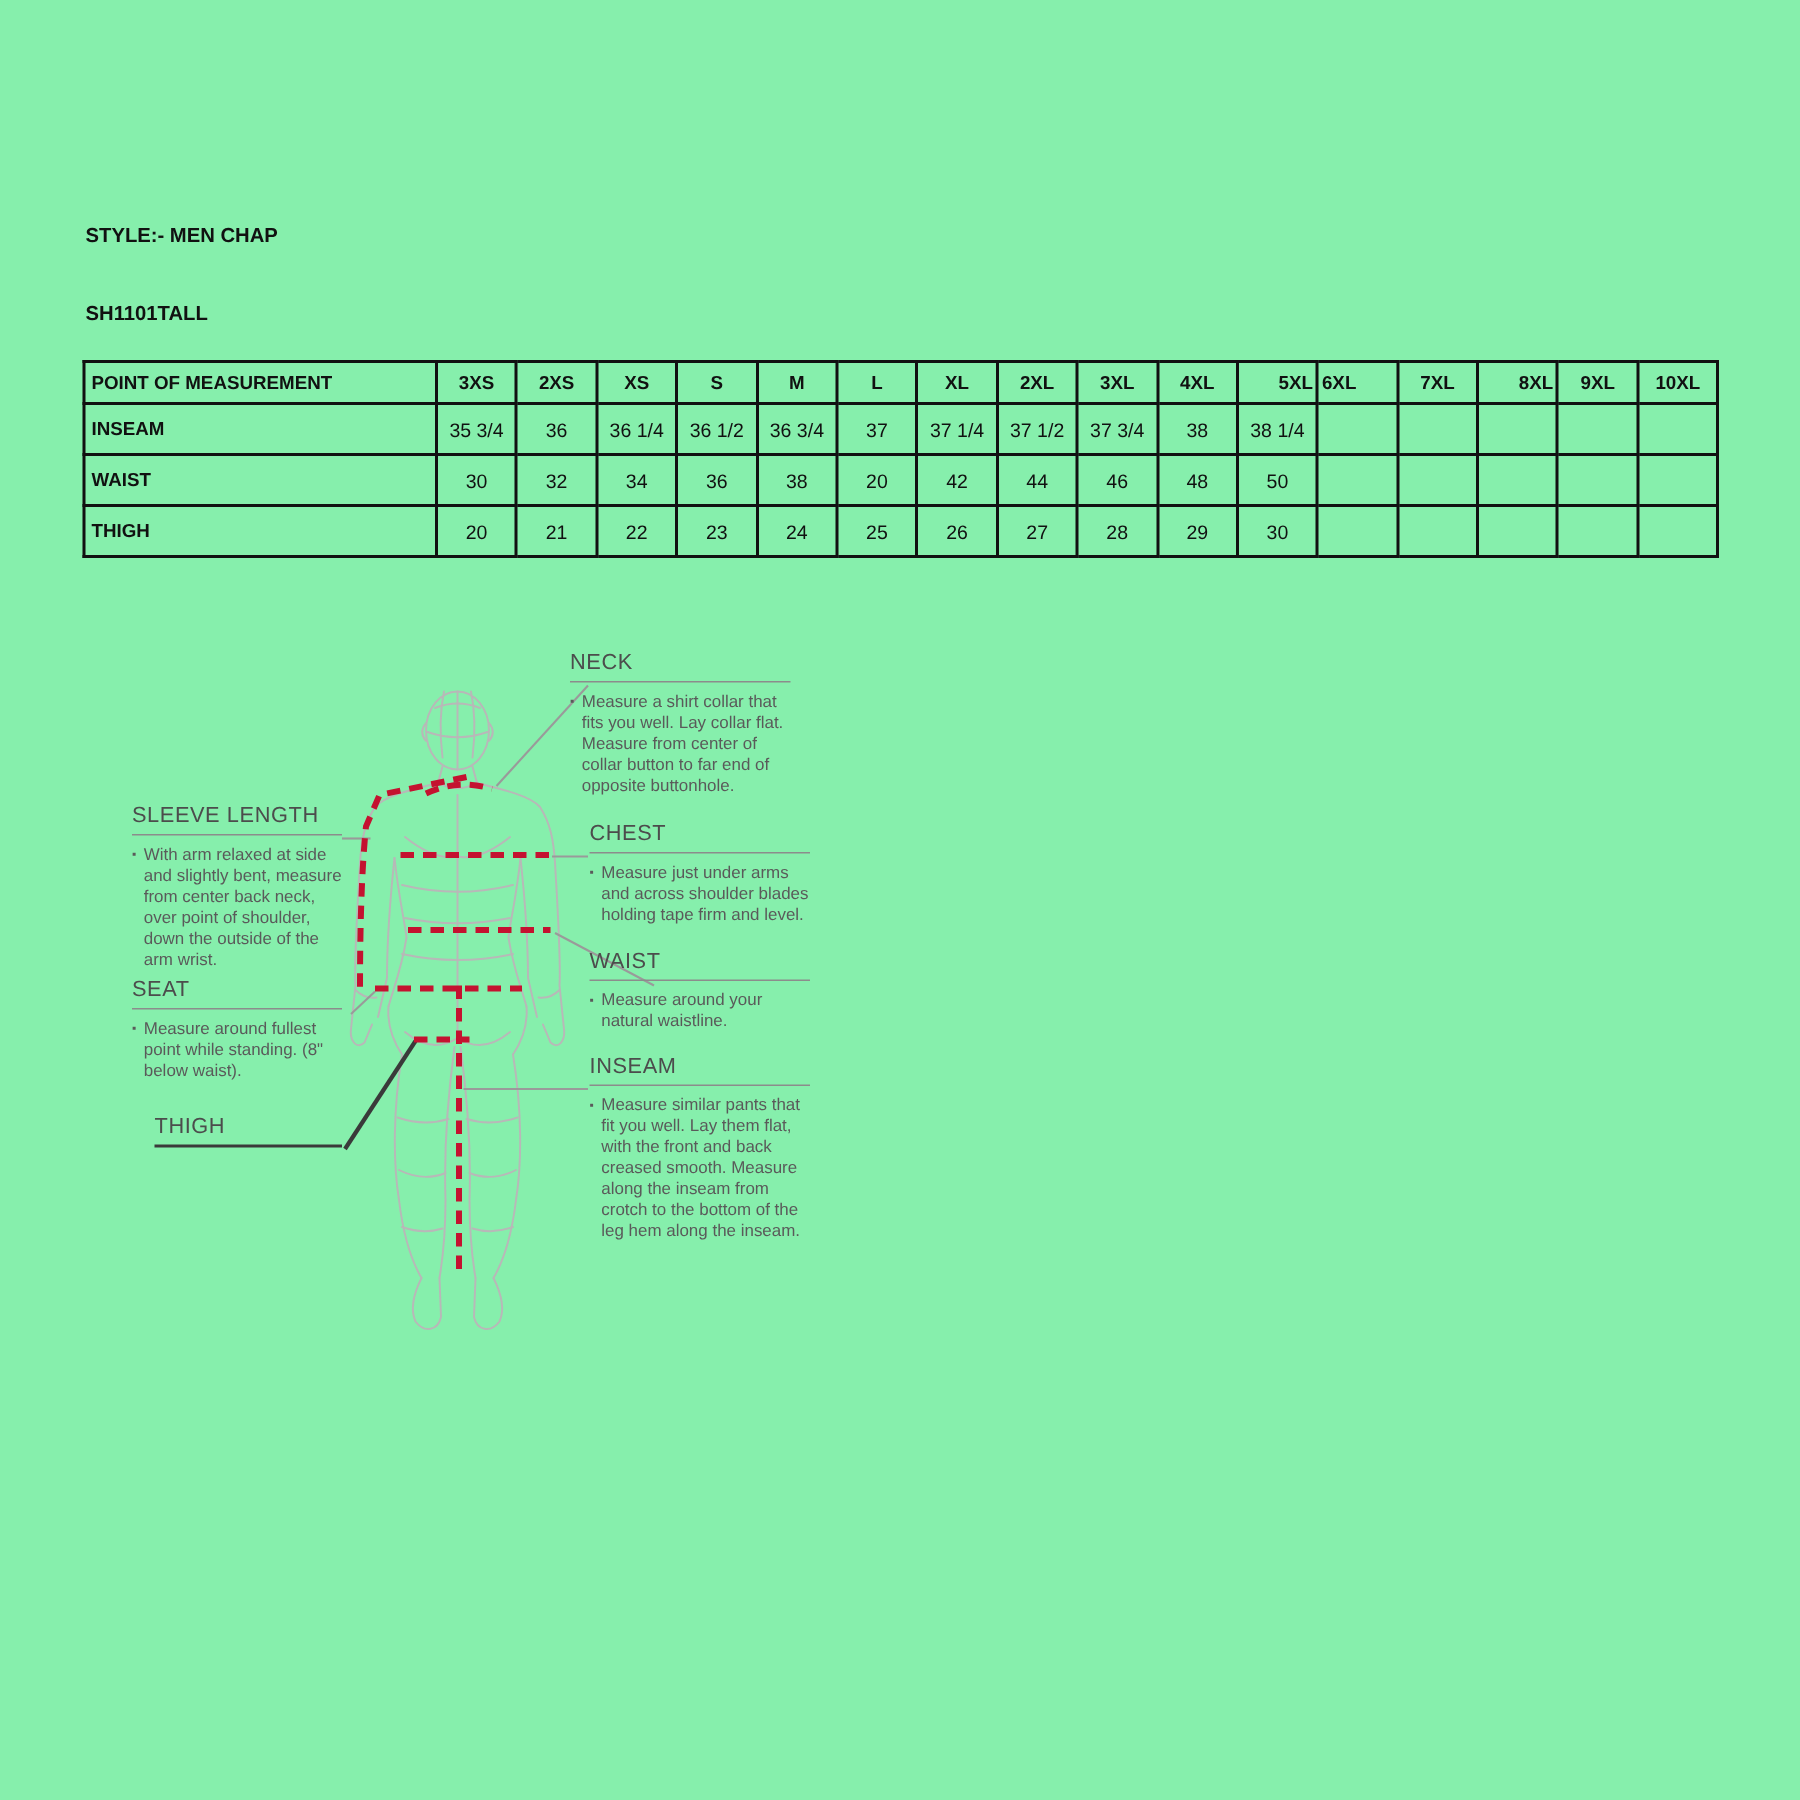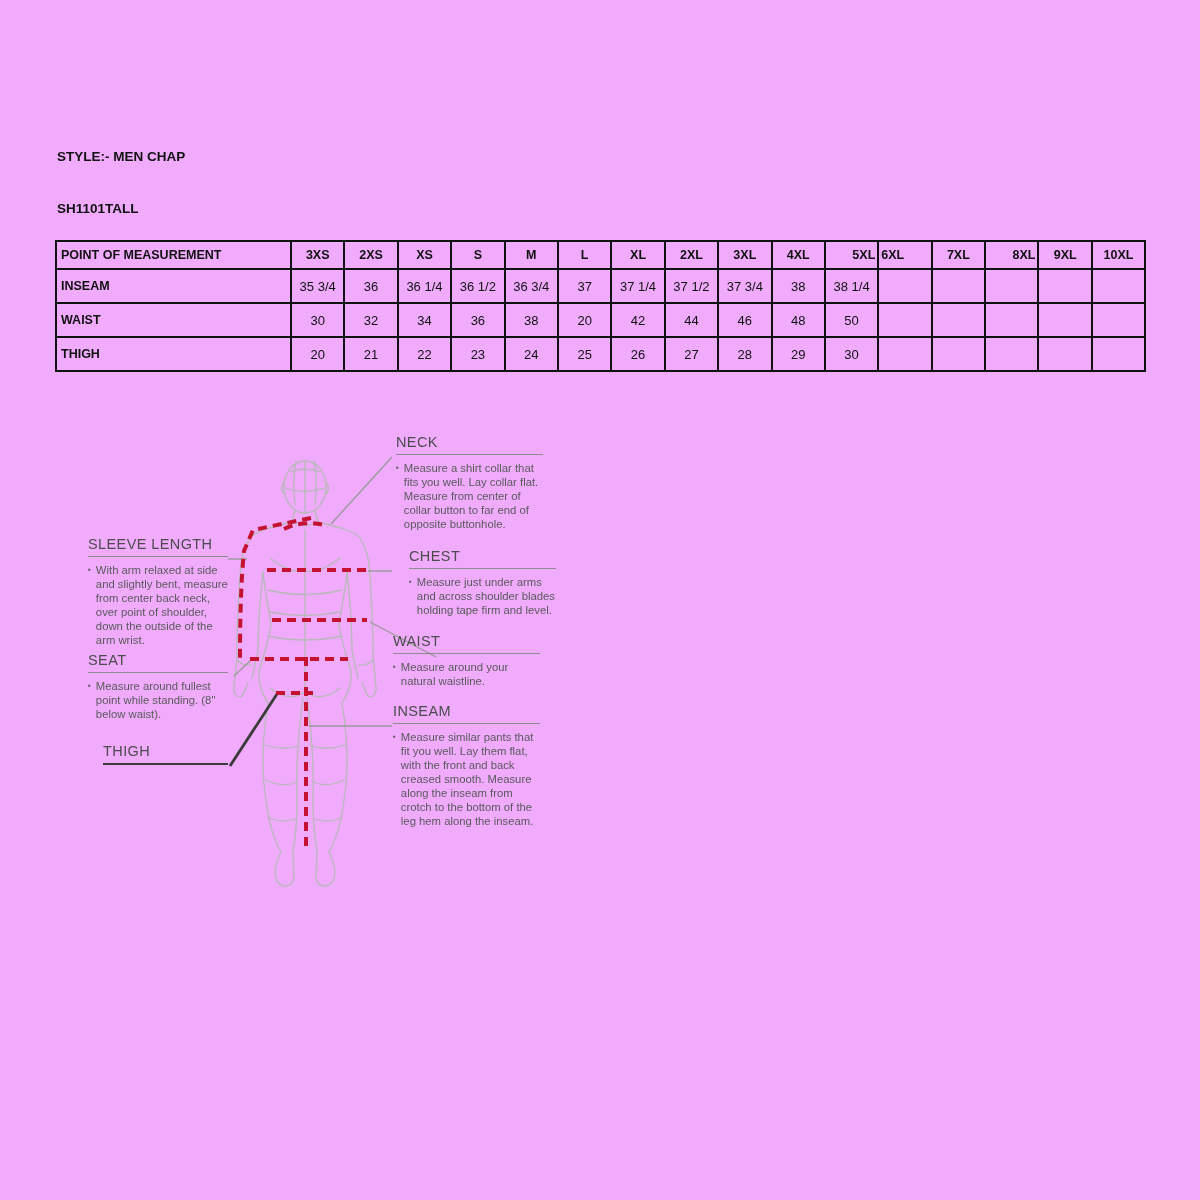--- a/index.html
+++ b/index.html
@@ -1,18 +1,18 @@
 <!DOCTYPE html>
 <html><head>
 <meta charset="utf-8">
 <style>
   * { margin:0; padding:0; box-sizing:border-box; }
   html,body { background:#ffffff; }
   body { width:1200px; height:1200px; font-family:"Liberation Sans", sans-serif; }
-  .page { position:relative; width:1200px; height:1200px; background:#f0abfc; overflow:hidden; }
+  .page { position:relative; width:1200px; height:1200px; background:#86efac; overflow:hidden; }
 
   .title  { position:absolute; left:57px; top:149px; font-size:13.5px; font-weight:bold; color:#111; }
   .code   { position:absolute; left:57px; top:201px; font-size:13.5px; font-weight:bold; color:#111; }
   .note   { position:absolute; left:57px; top:392px; font-size:13.5px; font-weight:bold; color:#111; }
 
   table.size { position:absolute; left:55px; top:240px; width:1090px;
                border-collapse:collapse; table-layout:fixed; color:#111; }
   table.size th, table.size td { border:2px solid #111; text-align:center; vertical-align:middle; padding:0 2px; overflow:hidden; }
   table.size thead th { height:28px; font-weight:bold; font-size:12.5px; }
   table.size tbody th { height:34px; text-align:left; padding-left:4px; font-weight:bold; font-size:12.5px; }
@@ -197,29 +197,29 @@
       <path d="M284 529 Q 305 519 328 526"></path>
       <path d="M311 518 L 253 530 L 244 551 C 241 580 240 620 240 658"></path>
       <path d="M267 570 L 368 570"></path>
       <path d="M272 620 L 367 620"></path>
       <path d="M250 659 L 348 659"></path>
       <path d="M276 693 L 313 693"></path>
       <path d="M306 657 L 306 850"></path>
     </g>
   </svg>
 
-  <div class="gblock" style="left:396px; top:434px;">
+  <div class="gblock" style="left:380px; top:434px;">
     <div class="gtitle">NECK</div>
     <div class="gtext">
         <span class="bullet">▪</span>
       <p>Measure a shirt collar that fits you well. Lay collar flat. Measure from center of collar button to far end of opposite buttonhole.</p>
       </div>
   </div>
 
-  <div class="gblock" style="left:409px; top:548px;">
+  <div class="gblock" style="left:393px; top:548px;">
     <div class="gtitle">CHEST</div>
     <div class="gtext">
         <span class="bullet">▪</span>
       <p>Measure just under arms and across shoulder blades holding tape firm and level.</p>
       </div>
   </div>
 
   <div class="gblock" style="left:393px; top:633px;">
     <div class="gtitle">WAIST</div>
     <div class="gtext">

